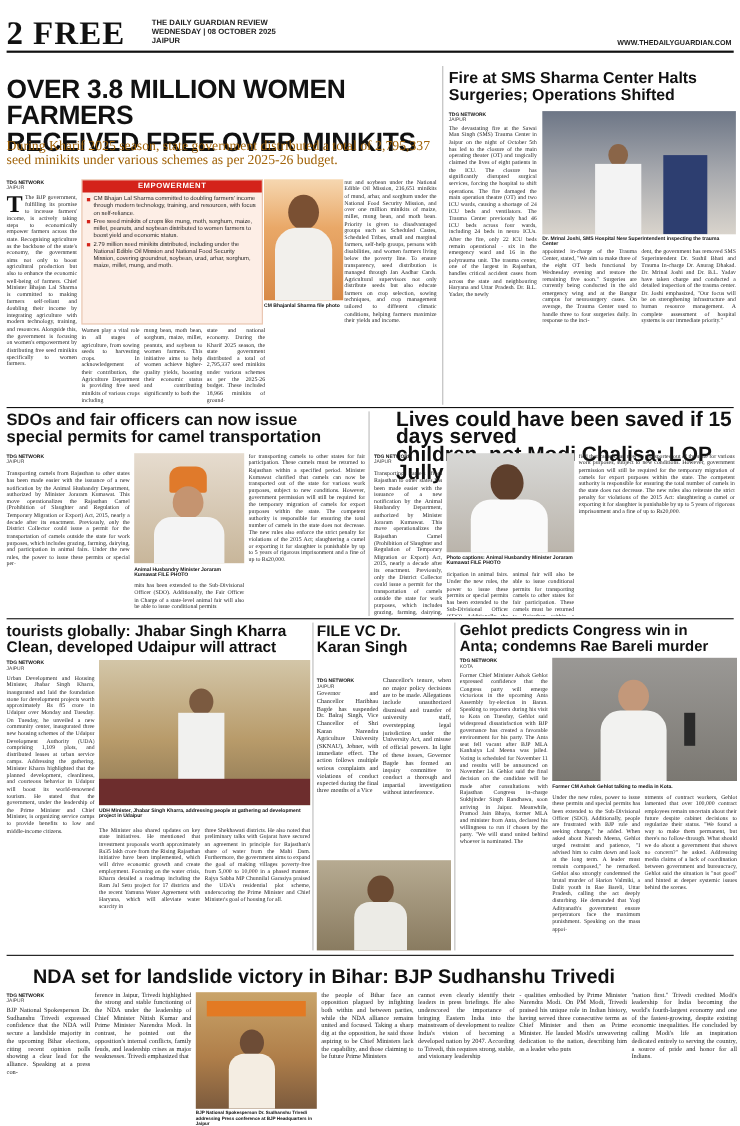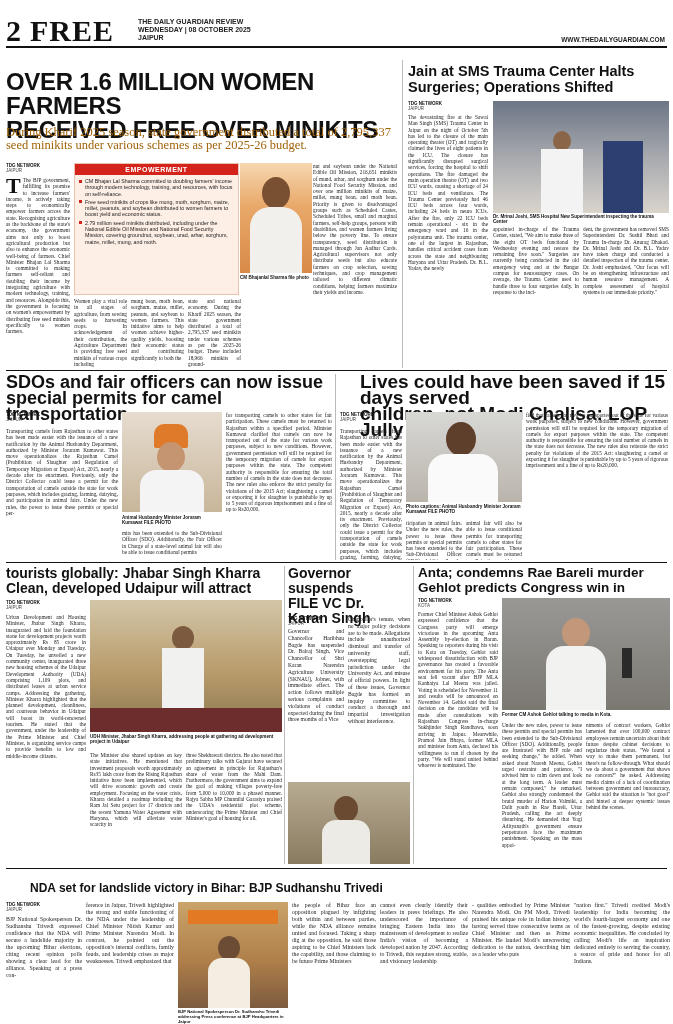--- a/index.html
+++ b/index.html
@@ -36,21 +36,21 @@
   <div class="abs mast">
     <div>THE DAILY GUARDIAN REVIEW</div>
     <div>WEDNESDAY | 08 OCTOBER 2025</div>
     <div>JAIPUR</div>
   </div>
   <div class="abs web">WWW.THEDAILYGUARDIAN.COM</div>
   <div class="abs rule"></div>
 </div>
 
 <div class="abs h1" style="left:6px;top:70px;width:400px;font-size:24px;letter-spacing:-.3px">
-  <div>OVER 1.6 MILLION WOMEN FARMERS</div>
+  <div>OVER 3.8 MILLION WOMEN FARMERS</div>
   <div>RECEIVED FREE OVER MINIKITS</div>
 </div>
 <div class="abs deck" style="left:6px;top:126px;width:400px;font-size:12.5px;line-height:13px">During Kharif 2025 season, state government distributed a total of 2,795,337 seed minikits under various schemes as per 2025-26 budget.</div>
 
 <div class="abs by" style="left:6px;top:163px;width:40px">
     <div>TDG NETWORK</div>
     <span>JAIPUR</span>
   </div>
 <div class="abs txt" style="left:6px;top:177px;width:64px;height:190px"><span class="dropcap">T</span><span>The BJP government, fulfilling its promise to increase farmers' income, is actively taking steps to economically empower farmers across the state. Recognising agriculture as the backbone of the state's economy, the government aims not only to boost agricultural production but also to enhance the economic well-being of farmers. Chief Minister Bhajan Lal Sharma is committed to making farmers self-reliant and doubling their income by integrating agriculture with modern technology, training, and resources. Alongside this, the government is focusing on women's empowerment by distributing free seed minikits specifically to women farmers.</span></div>
 
@@ -68,38 +68,38 @@
 </div>
 <div class="abs cap" style="left:240px;top:275px;width:80px">CM Bhajanlal Sharma file photo</div>
 
 <div class="abs txt" style="left:74px;top:298px;width:53px;height:70px">Women play a vital role in all stages of agriculture, from sowing seeds to harvesting crops. In acknowledgement of their contribution, the Agriculture Department is providing free seed minikits of various crops including</div>
 <div class="abs txt" style="left:131px;top:298px;width:53px;height:70px">mung bean, moth bean, sorghum, maize, millet, peanuts, and soybean to women farmers. This initiative aims to help women achieve higher-quality yields, boosting their economic status and contributing significantly to both the</div>
 <div class="abs txt" style="left:188px;top:298px;width:53px;height:70px">state and national economy. During the Kharif 2025 season, the state government distributed a total of 2,795,337 seed minikits under various schemes as per the 2025-26 budget. These included 18,966 minikits of ground-</div>
 <div class="abs txt" style="left:313px;top:163px;width:84px;height:205px">nut and soybean under the National Edible Oil Mission, 216,651 minikits of mund, arhar, and sorghum under the National Food Security Mission, and over one million minikits of maize, millet, mung bean, and moth bean. Priority is given to disadvantaged groups such as Scheduled Castes, Scheduled Tribes, small and marginal farmers, self-help groups, persons with disabilities, and women farmers living below the poverty line. To ensure transparency, seed distribution is managed through Jan Aadhar Cards. Agricultural supervisors not only distribute seeds but also educate farmers on crop selection, sowing techniques, and crop management tailored to different climatic conditions, helping farmers maximize their yields and income.</div>
 
 <div class="abs vrule" style="left:402px;top:60px;height:308px"></div>
 
-<div class="abs h1" style="left:408px;top:64px;width:262px;font-size:14.5px;line-height:15.5px;font-family:'Liberation Sans',sans-serif;font-weight:700">Jain at SMS Trauma Center Halts Surgeries; Operations Shifted</div>
+<div class="abs h1" style="left:408px;top:64px;width:262px;font-size:14.5px;line-height:15.5px;font-family:'Liberation Sans',sans-serif;font-weight:700">Fire at SMS Sharma Center Halts Surgeries; Operations Shifted</div>
 <div class="abs by" style="left:408px;top:101px;width:40px">
     <div>TDG NETWORK</div>
     <span>JAIPUR</span>
   </div>
 <div class="abs txt" style="left:408px;top:114px;width:80px;height:254px">The devastating fire at the Sawai Man Singh (SMS) Trauma Center in Jaipur on the night of October 5th has led to the closure of the main operating theater (OT) and tragically claimed the lives of eight patients in the ICU. The closure has significantly disrupted surgical services, forcing the hospital to shift operations. The fire damaged the main operation theatre (OT) and two ICU wards, causing a shortage of 24 ICU beds and ventilators. The Trauma Center previously had 46 ICU beds across four wards, including 24 beds in neuro ICUs. After the fire, only 22 ICU beds remain operational - six in the emergency ward and 16 in the polytrauma unit. The trauma center, one of the largest in Rajasthan, handles critical accident cases from across the state and neighbouring Haryana and Uttar Pradesh. Dr. B.L. Yadav, the newly</div>
 <div class="abs photo" style="left:493px;top:101px;width:176px;height:112px;background:linear-gradient(180deg,#6d7686 0%,#a7a9ae 50%,#d9d4cc 100%)">
   <div style="position:absolute;left:60px;top:30px;width:18px;height:20px;border-radius:50%;background:#8a6548"></div>
   <div style="position:absolute;left:48px;top:48px;width:42px;height:64px;background:#f3f3f3"></div>
   <div style="position:absolute;left:110px;top:40px;width:40px;height:72px;background:#2d3e70"></div>
 </div>
 <div class="abs cap" style="left:493px;top:214px;width:176px">Dr. Mrinal Joshi, SMS Hospital New Superintendent inspecting the trauma Center</div>
 <div class="abs txt" style="left:493px;top:226px;width:86px;height:142px">appointed in-charge of the Trauma Center, stated, "We aim to make three of the eight OT beds functional by Wednesday evening and restore the remaining five soon." Surgeries are currently being conducted in the old emergency wing and at the Bangur campus for neurosurgery cases. On average, the Trauma Center used to handle three to four surgeries daily. In response to the inci-</div>
 <div class="abs txt" style="left:583px;top:226px;width:86px;height:142px">dent, the government has removed SMS Superintendent Dr. Sushil Bhati and Trauma In-charge Dr. Anurag Dhakad. Dr. Mrinal Joshi and Dr. B.L. Yadav have taken charge and conducted a detailed inspection of the trauma center. Dr. Joshi emphasized, "Our focus will be on strengthening infrastructure and human resource management. A complete assessment of hospital systems is our immediate priority."</div>
 
 <div class="abs hrule" style="left:6px;top:370px;width:661px"></div>
 
-<div class="abs h1" style="left:6px;top:374px;width:330px;font-size:18px;line-height:16px">
+<div class="abs h1" style="left:6px;top:374px;width:330px;font-size:15px;line-height:16px">
   <div>SDOs and fair officers can now issue</div>
   <div>special permits for camel transportation</div>
 </div>
 <div class="abs by" style="left:6px;top:412px;width:40px">
     <div>TDG NETWORK</div>
     <span>JAIPUR</span>
   </div>
 <div class="abs txt" style="left:6px;top:428px;width:112px;height:130px">Transporting camels from Rajasthan to other states has been made easier with the issuance of a new notification by the Animal Husbandry Department, authorized by Minister Joraram Kumawat. This move operationalizes the Rajasthan Camel (Prohibition of Slaughter and Regulation of Temporary Migration or Export) Act, 2015, nearly a decade after its enactment. Previously, only the District Collector could issue a permit for the transportation of camels outside the state for work purposes, which includes grazing, farming, dairying, and participation in animal fairs. Under the new rules, the power to issue these permits or special per-</div>
 <div class="abs photo" style="left:122px;top:412px;width:100px;height:100px;background:linear-gradient(180deg,#e6dccf 0%,#c8b69a 100%)">
   <div style="position:absolute;left:32px;top:12px;width:34px;height:24px;border-radius:10px 10px 2px 2px;background:#e07a2b"></div>
@@ -146,58 +146,57 @@
   <div style="position:absolute;left:72px;top:48px;width:42px;height:84px;background:#f1f1ef"></div>
   <div style="position:absolute;left:0;top:108px;width:192px;height:24px;background:#6d2d2d"></div>
 </div>
 <div class="abs cap" style="left:90px;top:734px;width:192px">UDH Minister, Jhabar Singh Kharra, addressing people at gathering ad development project in Udaipur</div>
 <div class="abs txt" style="left:90px;top:752px;width:92px;height:112px">The Minister also shared updates on key state initiatives. He mentioned that investment proposals worth approximately Rs35 lakh crore from the Rising Rajasthan initiative have been implemented, which will drive economic growth and create employment. Focusing on the water crisis, Kharra detailed a roadmap including the Ram Jal Setu project for 17 districts and the recent Yamuna Water Agreement with Haryana, which will alleviate water scarcity in</div>
 <div class="abs txt" style="left:186px;top:752px;width:96px;height:112px">three Shekhawati districts. He also noted that preliminary talks with Gujarat have secured an agreement in principle for Rajasthan's share of water from the Mahi Dam. Furthermore, the government aims to expand the goal of making villages poverty-free from 5,000 to 10,000 in a phased manner. Rajya Sabha MP Chunnilal Garasiya praised the UDA's residential plot scheme, underscoring the Prime Minister and Chief Minister's goal of housing for all.</div>
 
 <div class="abs vrule" style="left:284px;top:566px;height:298px"></div>
 
 <div class="abs h1" style="left:288px;top:566px;width:124px;font-size:14px;line-height:15px">
-  <div>Governor suspends</div>
   <div>FILE VC Dr.</div>
   <div>Karan Singh</div>
 </div>
 <div class="abs by" style="left:288px;top:616px;width:40px">
     <div>TDG NETWORK</div>
     <span>JAIPUR</span>
   </div>
 <div class="abs txt" style="left:288px;top:628px;width:56px;height:150px;font-size:5.6px;line-height:6.8px">Governor and Chancellor Haribhau Bagde has suspended Dr. Balraj Singh, Vice Chancellor of Shri Karan Narendra Agriculture University (SKNAU), Jobner, with immediate effect. The action follows multiple serious complaints and violations of conduct expected during the final three months of a Vice</div>
 <div class="abs txt" style="left:348px;top:616px;width:62px;height:162px;font-size:5.6px;line-height:6.8px">Chancellor's tenure, when no major policy decisions are to be made. Allegations include unauthorized dismissal and transfer of university staff, overstepping legal jurisdiction under the University Act, and misuse of official powers. In light of these issues, Governor Bagde has formed an inquiry committee to conduct a thorough and impartial investigation without interference.</div>
 <div class="abs photo" style="left:288px;top:782px;width:122px;height:82px;background:linear-gradient(180deg,#b7ab92 0%,#897b60 100%)">
   <div style="position:absolute;left:46px;top:14px;width:24px;height:26px;border-radius:50%;background:#6b4a32"></div>
   <div style="position:absolute;left:34px;top:38px;width:48px;height:44px;border-radius:14px 14px 0 0;background:#ecebe6"></div>
 </div>
 
 <div class="abs vrule" style="left:413px;top:566px;height:298px"></div>
 
 <div class="abs h1" style="left:418px;top:566px;width:252px;font-size:13.5px;line-height:14.5px">
+  <div>Gehlot predicts Congress win in</div>
   <div>Anta; condemns Rae Bareli murder</div>
-  <div>Gehlot predicts Congress win in</div>
 </div>
 <div class="abs by" style="left:418px;top:598px;width:40px">
     <div>TDG NETWORK</div>
     <span>KOTA</span>
   </div>
 <div class="abs txt" style="left:418px;top:611px;width:80px;height:253px">Former Chief Minister Ashok Gehlot expressed confidence that the Congress party will emerge victorious in the upcoming Anta Assembly by-election in Baran. Speaking to reporters during his visit to Kota on Tuesday, Gehlot said widespread dissatisfaction with BJP governance has created a favorable environment for his party. The Anta seat fell vacant after BJP MLA Kanhaiya Lal Meena was jailed. Voting is scheduled for November 11 and results will be announced on November 14. Gehlot said the final decision on the candidate will be made after consultations with Rajasthan Congress in-charge Sukhjinder Singh Randhawa, soon arriving in Jaipur. Meanwhile, Pramod Jain Bhaya, former MLA and minister from Anta, declared his willingness to run if chosen by the party. "We will stand united behind whoever is nominated. The</div>
 <div class="abs photo" style="left:502px;top:598px;width:168px;height:112px;background:linear-gradient(180deg,#9a9895 0%,#7b7872 100%)">
   <div style="position:absolute;left:60px;top:20px;width:28px;height:30px;border-radius:50%;background:#c3987a"></div>
   <div style="position:absolute;left:44px;top:48px;width:60px;height:64px;border-radius:18px 18px 0 0;background:#f2f2f0"></div>
   <div style="position:absolute;left:120px;top:50px;width:10px;height:30px;background:#2a2a2a"></div>
 </div>
 <div class="abs cap" style="left:502px;top:712px;width:168px">Former CM Ashok Gehlot talking to media in Kota.</div>
 <div class="abs txt" style="left:502px;top:722px;width:80px;height:142px">Under the new rules, power to issue these permits and special permits has been extended to the Sub-Divisional Officer (SDO). Additionally, people are frustrated with BJP rule and seeking change," he added. When asked about Naresh Meena, Gehlot urged restraint and patience, "I advised him to calm down and look at the long term. A leader must remain composed," he remarked. Gehlot also strongly condemned the brutal murder of Harion Valmiki, a Dalit youth in Rae Bareli, Uttar Pradesh, calling the act deeply disturbing. He demanded that Yogi Adityanath's government ensure perpetrators face the maximum punishment. Speaking on the mass appoi-</div>
 <div class="abs txt" style="left:586px;top:722px;width:84px;height:142px">ntments of contract workers, Gehlot lamented that over 100,000 contract employees remain uncertain about their future despite cabinet decisions to regularize their status. "We found a way to make them permanent, but there's no follow-through. What should we do about a government that shows no concern?" he asked. Addressing media claims of a lack of coordination between government and bureaucracy, Gehlot said the situation is "not good" and hinted at deeper systemic issues behind the scenes.</div>
 
 <div class="abs hrule" style="left:6px;top:868px;width:661px"></div>
 
-<div class="abs h1" style="left:30px;top:880px;width:640px;font-size:12px;line-height:17px">NDA set for landslide victory in Bihar: BJP Sudhanshu Trivedi</div>
+<div class="abs h1" style="left:30px;top:880px;width:640px;font-size:18px;line-height:17px">NDA set for landslide victory in Bihar: BJP Sudhanshu Trivedi</div>
 <div class="abs by" style="left:6px;top:902px;width:40px">
     <div>TDG NETWORK</div>
     <span>JAIPUR</span>
   </div>
 <div class="abs txt" style="left:6px;top:916px;width:76px;height:104px;font-size:5.8px;line-height:7px">BJP National Spokesperson Dr. Sudhanshu Trivedi expressed confidence that the NDA will secure a landslide majority in the upcoming Bihar elections, citing recent opinion polls showing a clear lead for the alliance. Speaking at a press con-</div>
 <div class="abs txt" style="left:86px;top:902px;width:88px;height:118px;font-size:5.8px;line-height:7px">ference in Jaipur, Trivedi highlighted the strong and stable functioning of the NDA under the leadership of Chief Minister Nitish Kumar and Prime Minister Narendra Modi. In contrast, he pointed out the opposition's internal conflicts, family feuds, and leadership crises as major weaknesses. Trivedi emphasized that</div>
 <div class="abs photo" style="left:178px;top:902px;width:110px;height:106px;background:linear-gradient(180deg,#c9a46a 0%,#b07f4a 55%,#7c5b3e 100%)">
   <div style="position:absolute;left:10px;top:8px;width:90px;height:14px;background:#e37a23"></div>
   <div style="position:absolute;left:40px;top:34px;width:22px;height:24px;border-radius:50%;background:#6d4c36"></div>
   <div style="position:absolute;left:30px;top:56px;width:42px;height:50px;border-radius:14px 14px 0 0;background:#f4ede2"></div>

